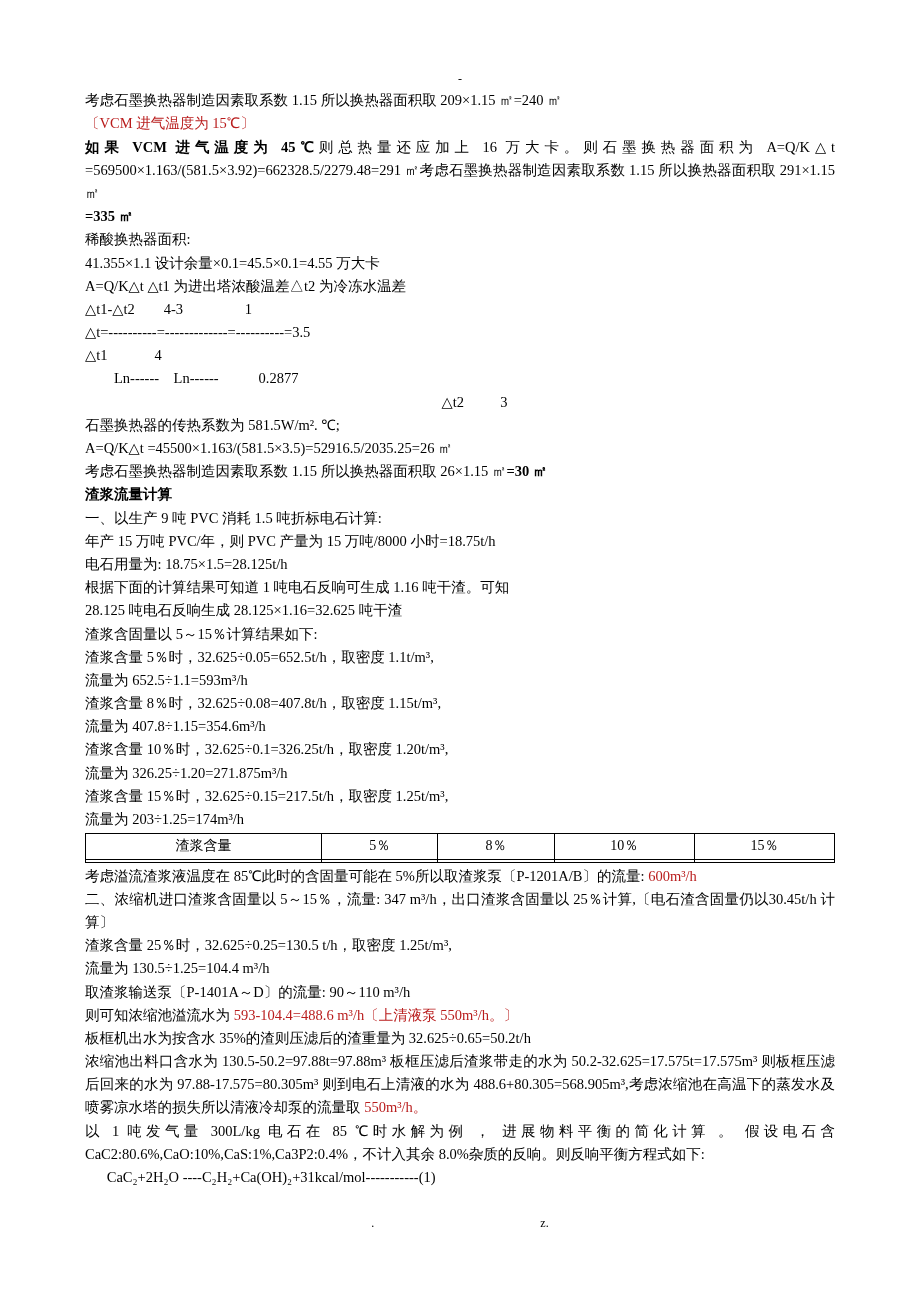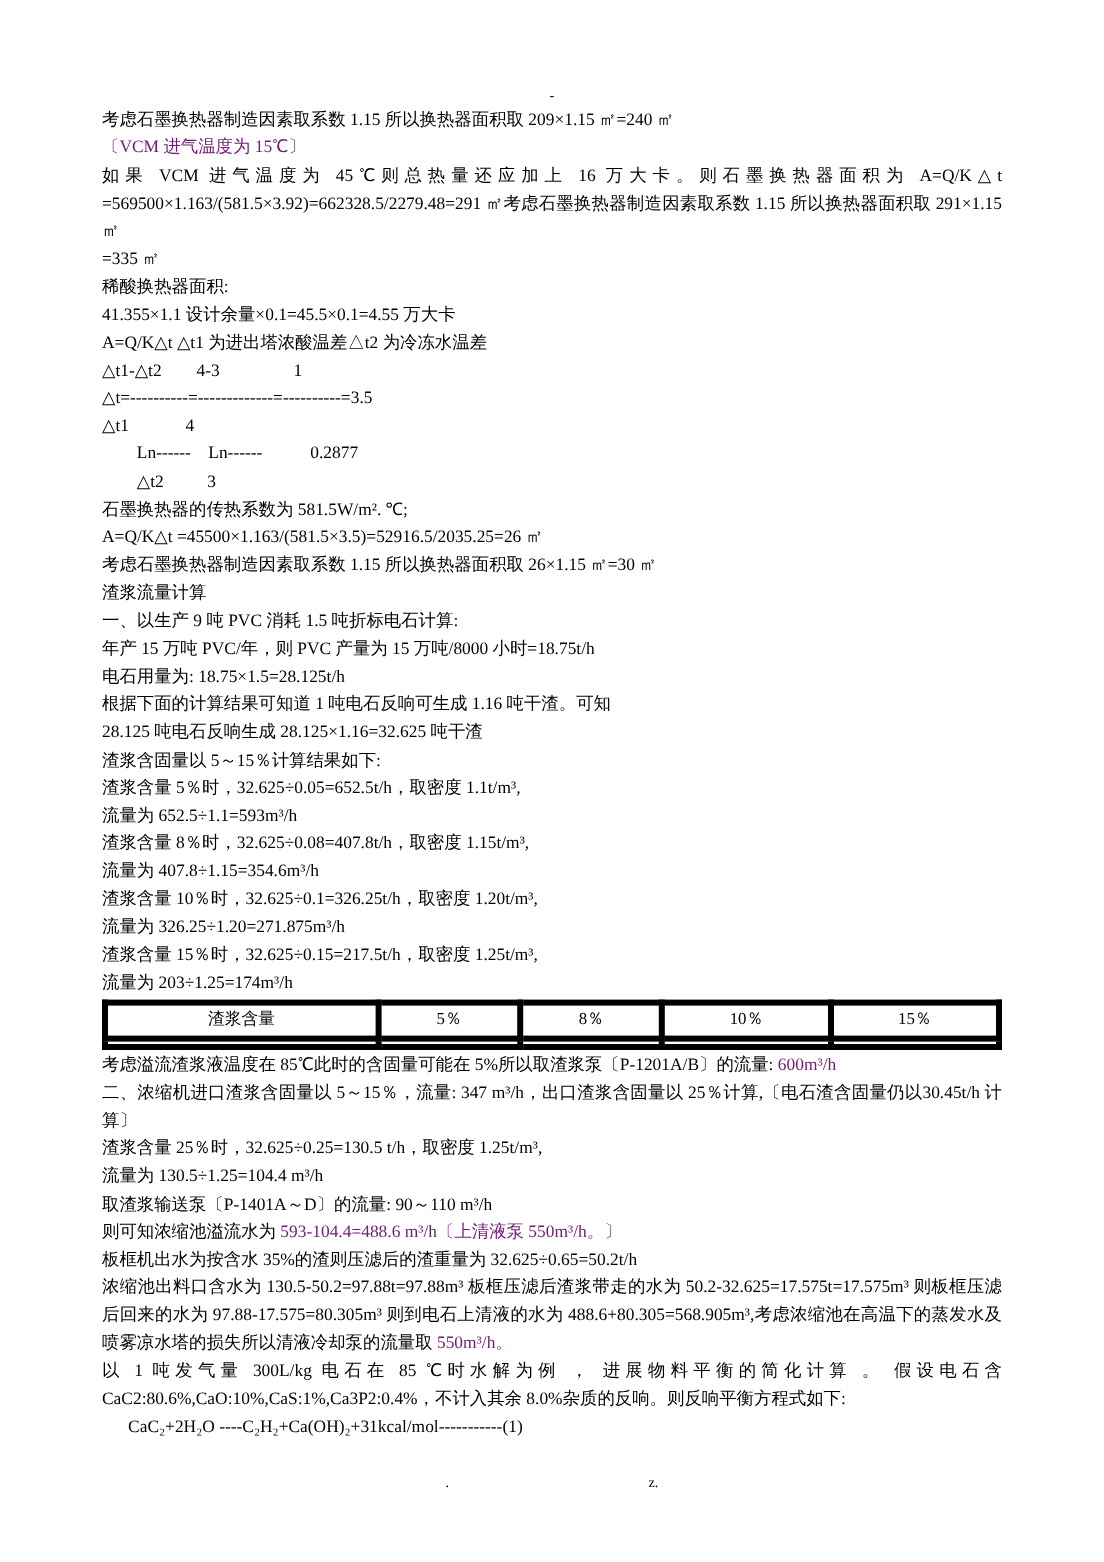--- a/index.html
+++ b/index.html
@@ -6,30 +6,30 @@
       font-family: "SimSun", "宋体", serif;
       font-size: 14.5px;
       line-height: 1.6;
       margin: 0;
       padding: 70px 85px;
       width: 920px;
       box-sizing: border-box;
       background: white;
       color: #000;
     }
-    .red { color: #701a75; }
-    .bold { font-weight: normal; }
+    .red { color: #b91c1c; }
+    .bold { font-weight: bold; }
     .indent { padding-left: 2em; }
     table {
       border-collapse: collapse;
       width: 100%;
       margin: 2px 0;
     }
     td {
-      border: 5px solid #000000;
+      border: 1px solid #000000;
       padding: 1px 6px;
       text-align: center;
       font-size: 14px;
     }
     .line { margin: 0; padding: 0; }
   </style>
 </head>
 <body>
 
 <div class="line" style="text-align:center; font-size:12px;">-</div>
@@ -40,21 +40,21 @@
   <span class="bold">如果 VCM 进气温度为 45℃</span><span>则总热量还应加上 16 万大卡。则石墨换热器面积为 A=Q/K△t  =569500×1.163/(581.5×3.92)=662328.5/2279.48=291 ㎡考虑石墨换热器制造因素取系数 1.15 所以换热器面积取 291×1.15 ㎡</span>
 </div>
 <div class="line bold">=335 ㎡</div>
 <div class="line">稀酸换热器面积:</div>
 <div class="line">41.355×1.1 设计余量×0.1=45.5×0.1=4.55 万大卡</div>
 <div class="line">A=Q/K△t   △t1 为进出塔浓酸温差△t2 为冷冻水温差</div>
 <div class="line" style="white-space:pre;">△t1-△t2        4-3                 1</div>
 <div class="line" style="white-space:pre;">△t=----------=-------------=----------=3.5</div>
 <div class="line" style="white-space:pre;">△t1             4</div>
 <div class="line" style="white-space:pre;">        Ln------    Ln------           0.2877</div>
-<div class="line" style="white-space:pre;">        △t2          3</div>
+<div class="line" style="white-space:pre;text-align:center;">        △t2          3</div>
 <div class="line">石墨换热器的传热系数为 581.5W/m². ℃;</div>
 <div class="line">A=Q/K△t   =45500×1.163/(581.5×3.5)=52916.5/2035.25=26 ㎡</div>
 <div class="line"><span>考虑石墨换热器制造因素取系数 1.15 所以换热器面积取 26×1.15 ㎡</span><span class="bold">=30 ㎡</span></div>
 <div class="line bold">渣浆流量计算</div>
 <div class="line">一、以生产 9 吨 PVC 消耗 1.5 吨折标电石计算:</div>
 <div class="line">年产 15 万吨 PVC/年，则 PVC 产量为 15 万吨/8000 小时=18.75t/h</div>
 <div class="line">电石用量为: 18.75×1.5=28.125t/h</div>
 <div class="line">根据下面的计算结果可知道 1 吨电石反响可生成 1.16 吨干渣。可知</div>
 <div class="line">28.125 吨电石反响生成 28.125×1.16=32.625 吨干渣</div>
 <div class="line">渣浆含固量以 5～15％计算结果如下:</div>

